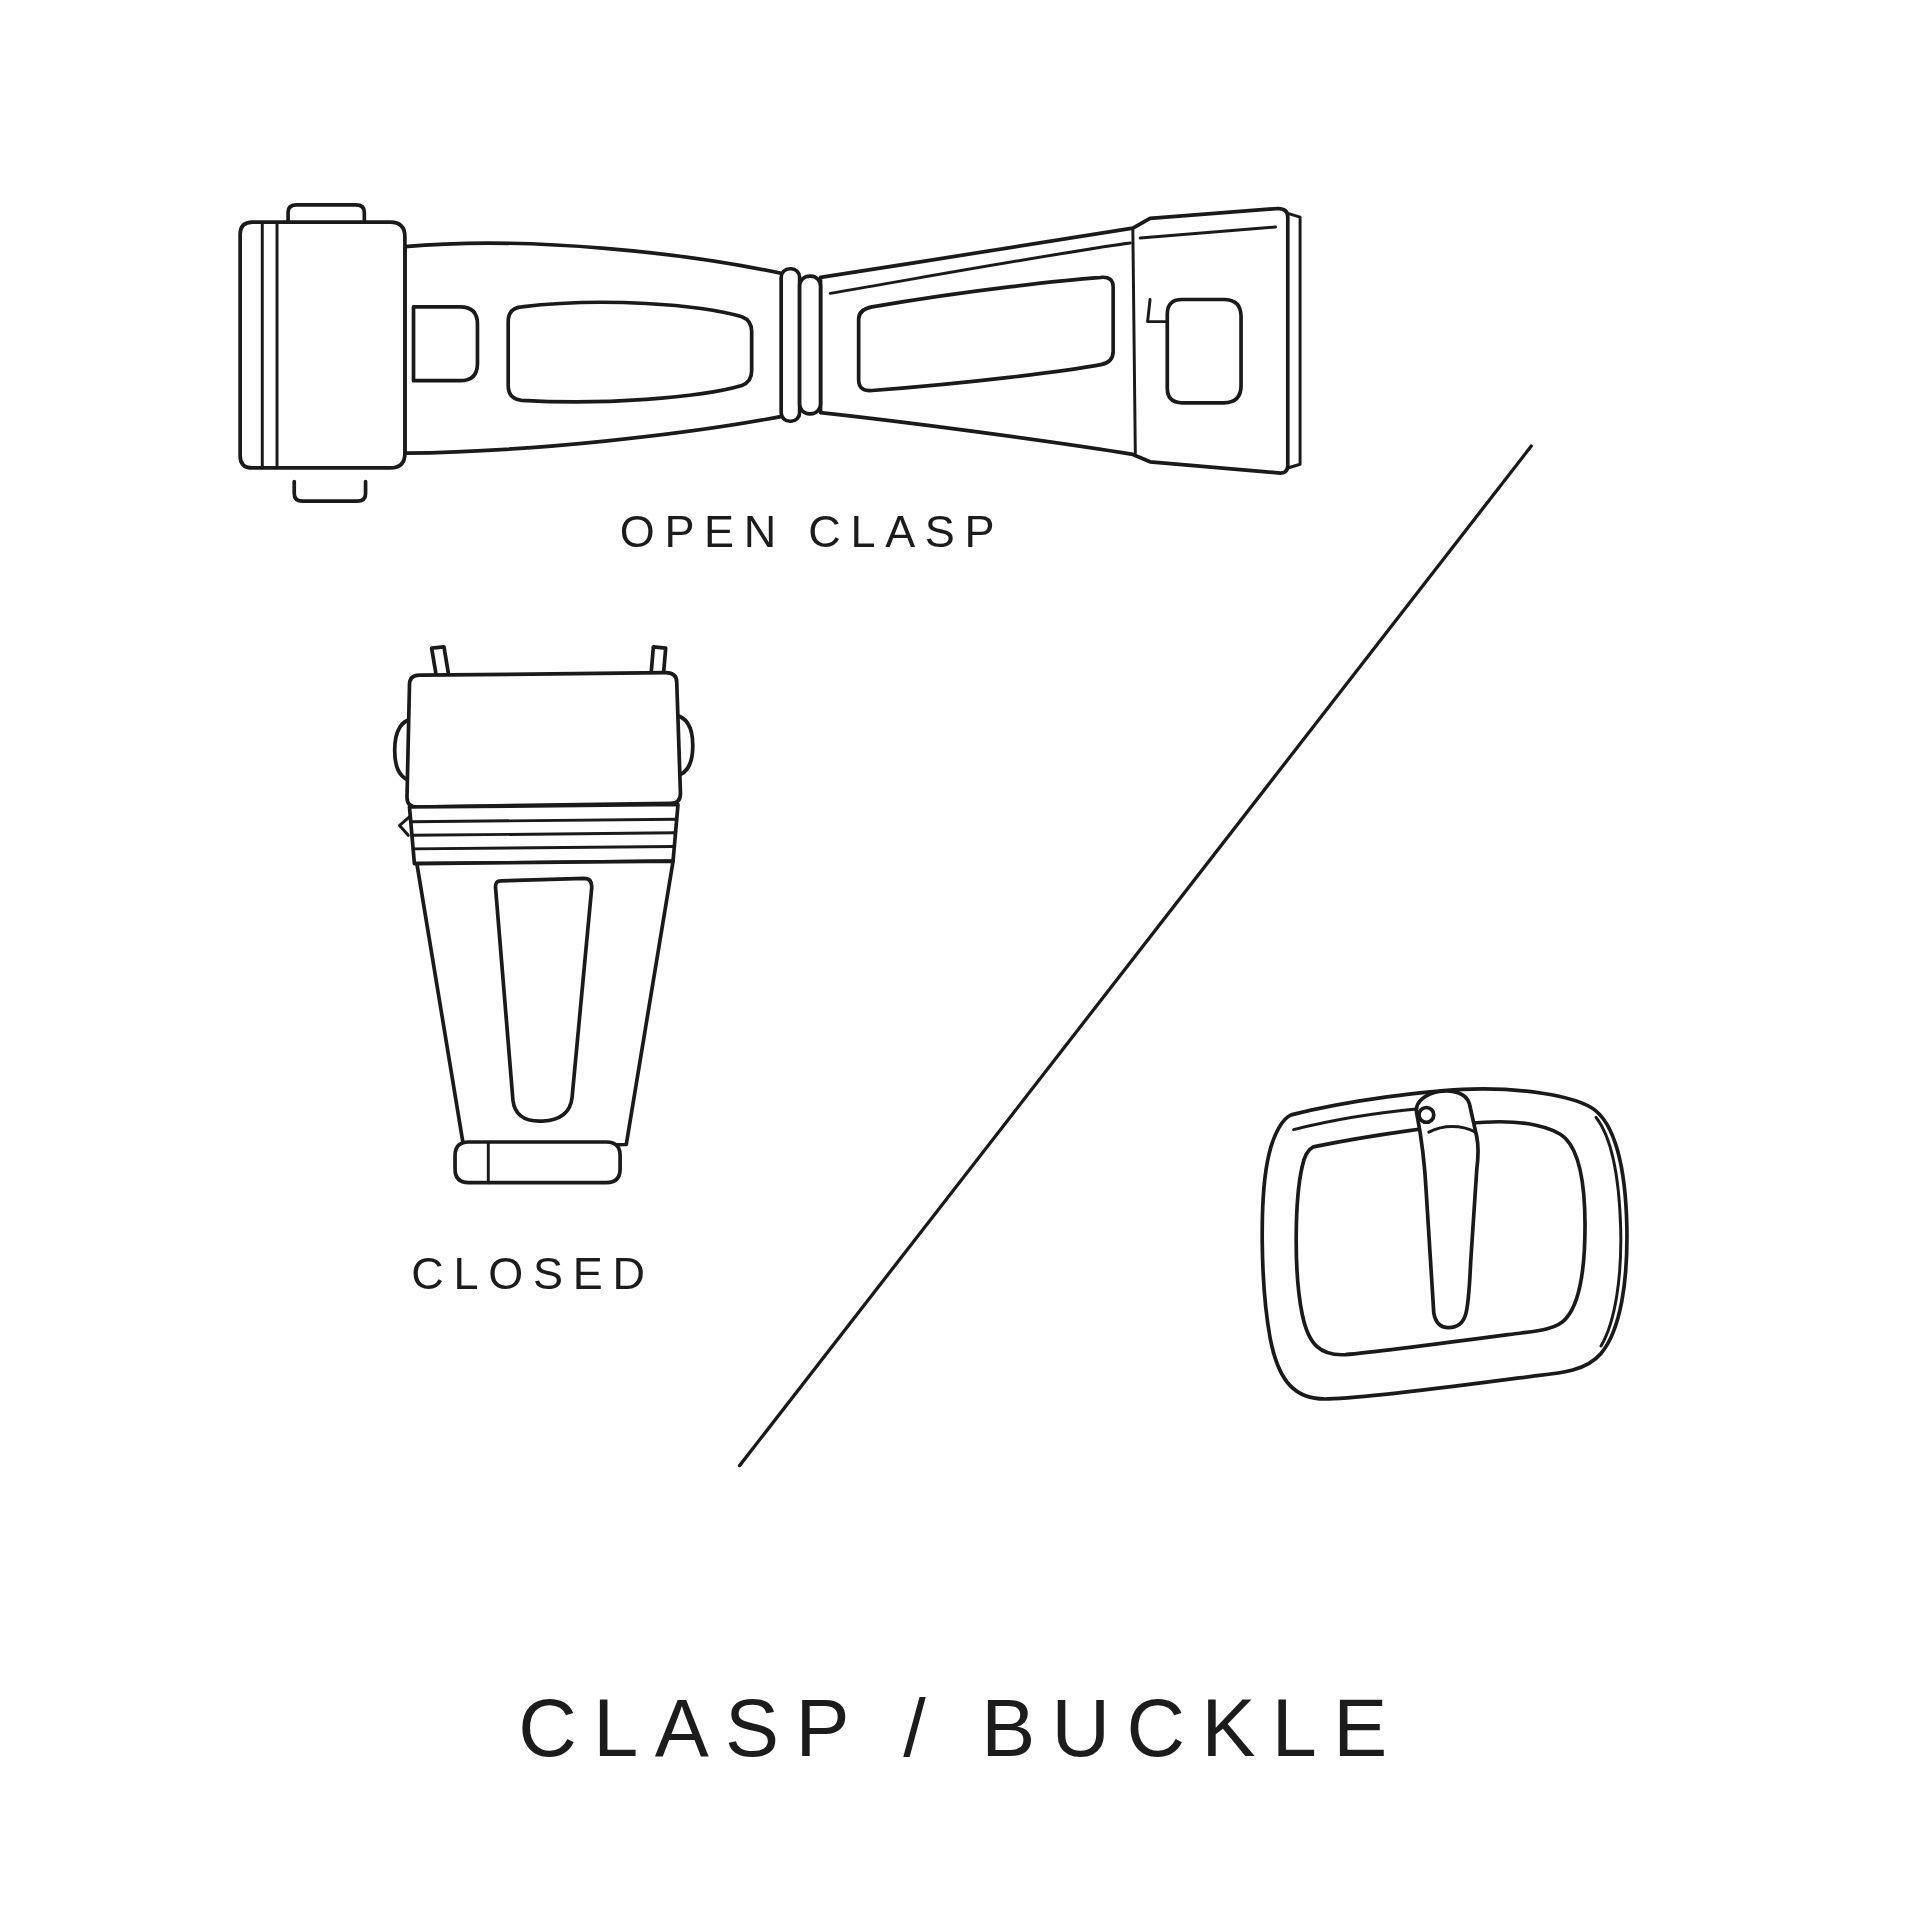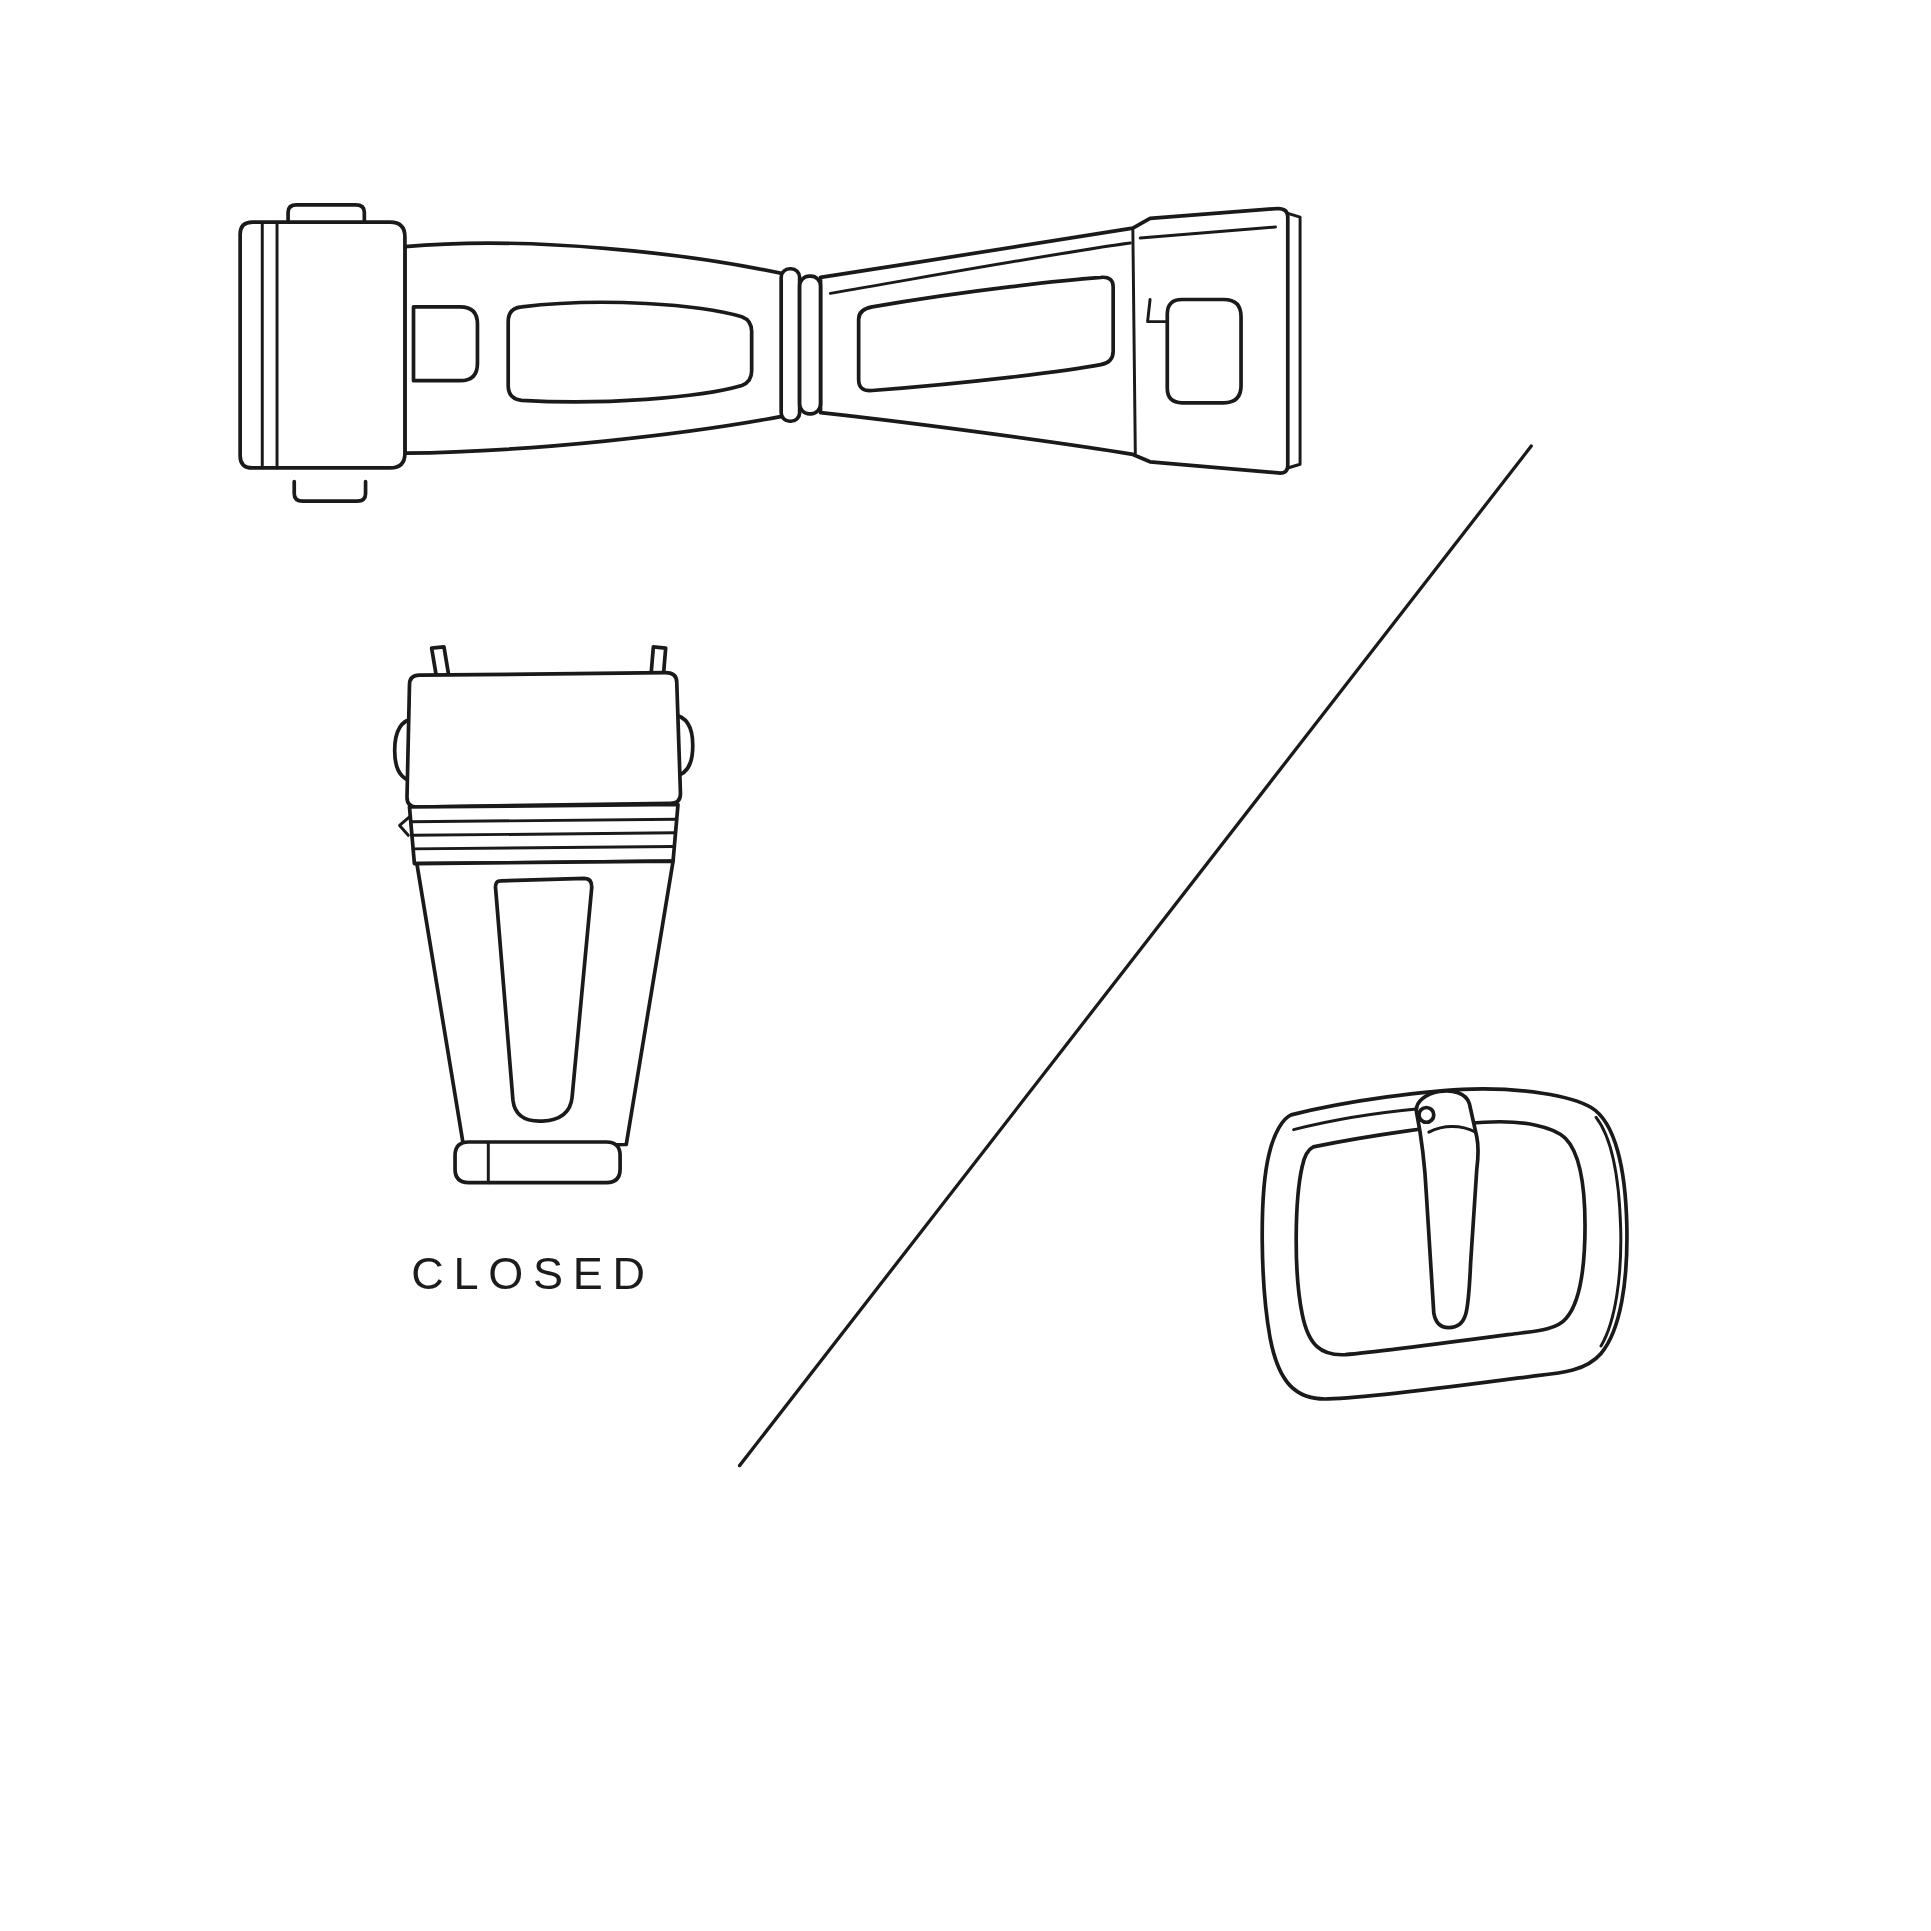--- a/index.html
+++ b/index.html
@@ -97,18 +97,20 @@
       <path class="solid" d="M150,28 C147,10 188,3 193,21 L199,48 C201,58 200,66 199,74 L194,150 C193,172 192,185 190,192 Q187,203 176,203 Q166,203 164,191 L158,95 C157,75 154,48 150,28 Z"></path>
       <path class="thin" d="M160,44 C172,38 186,38 198,44"></path>
       <circle class="solid" cx="158" cy="30" r="6"></circle>
     </g>
   </svg>
 
   <svg class="illus" style="left:0;top:0;width:1931px;height:1931px;pointer-events:none" viewBox="0 0 2000 2000">
     <line class="stroke" x1="1586" y1="462" x2="766" y2="1518" style="stroke-width:3.4"></line>
   </svg>
 
+  <div class="label caption" style="left:812px;top:509px;">OPEN CLASP</div>
 
   <div class="label caption" style="left:533px;top:1234px;margin-top:17px;">CLOSED</div>
 
+  <div class="label main-title" style="left:961px;top:1688px;">CLASP / BUCKLE</div>
 
 </div>
 
 
 </body></html>

